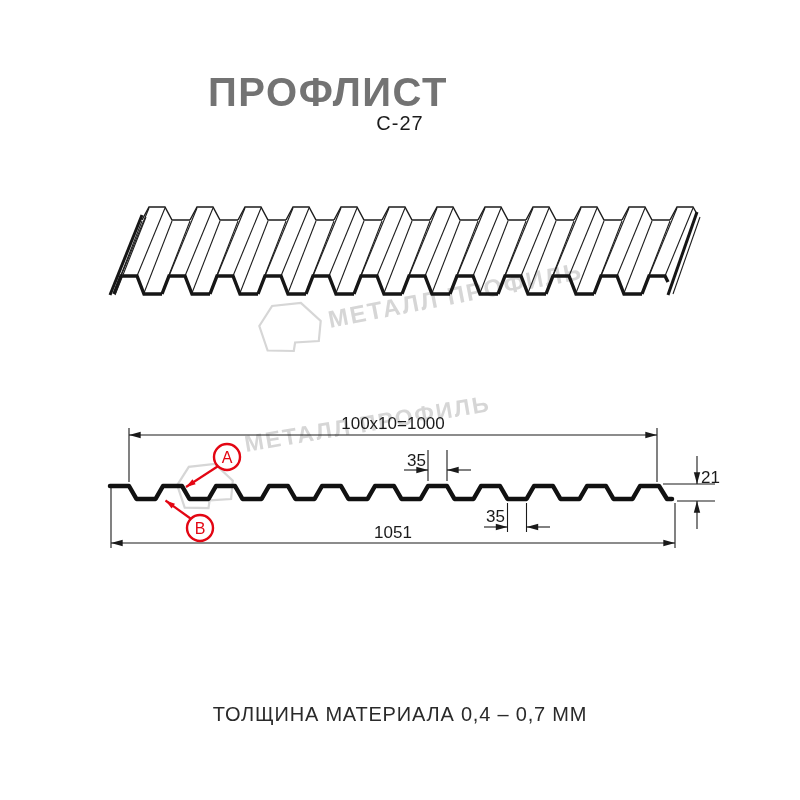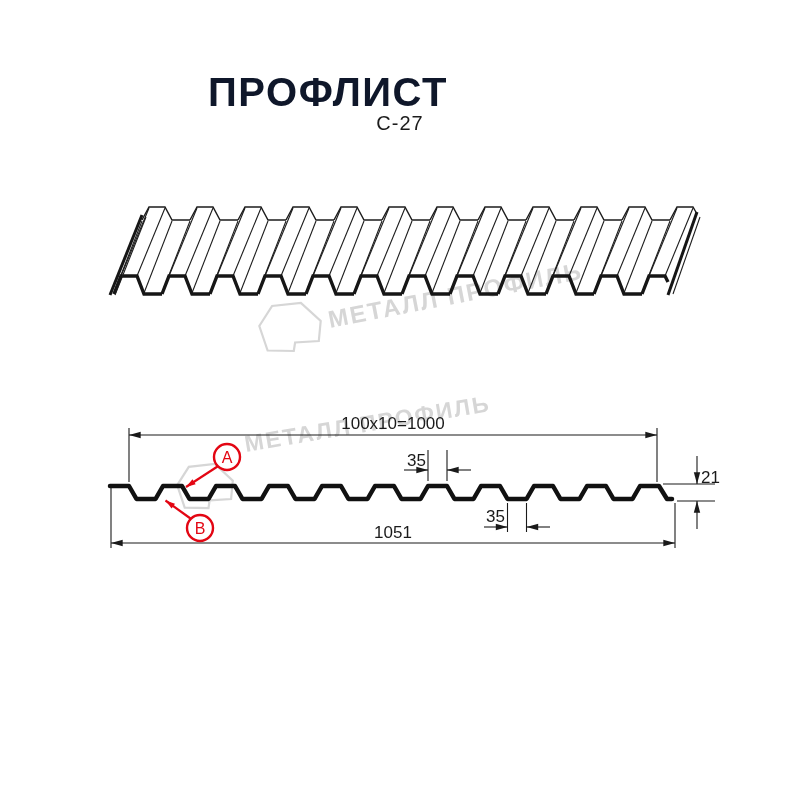--- a/index.html
+++ b/index.html
@@ -1,19 +1,19 @@
 <!DOCTYPE html>
 <html><head>
 <meta charset="utf-8">
 <style>
   html,body{margin:0;padding:0;background:#fff;}
   .page{position:relative;width:800px;height:800px;background:#fff;overflow:hidden;
         font-family:"Liberation Sans",sans-serif;}
   .title{position:absolute;top:70px;left:0;width:656px;text-align:center;
-         font-size:40px;font-weight:bold;letter-spacing:1.5px;color:#0f172a;}
+         font-size:40px;font-weight:bold;letter-spacing:1.5px;color:#737373;}
   .model{position:absolute;top:112px;left:0;width:800px;text-align:center;
          font-size:20px;letter-spacing:1px;color:#1c1c1c;}
   .note{position:absolute;top:703px;left:0;width:800px;text-align:center;
         font-size:20px;letter-spacing:0.8px;color:#2a2a2a;}
   svg{position:absolute;left:0;}
   .thin{stroke:#1c1c1c;stroke-width:1.1;fill:none;}
   .far{stroke:#1c1c1c;stroke-width:1.4;fill:none;}
   .near{stroke:#161616;stroke-width:3.4;fill:none;}
   .cut{stroke:#161616;stroke-width:3;fill:none;}
   .dl{stroke:#1a1a1a;stroke-width:1.1;fill:none;}
@@ -124,13 +124,14 @@
 
     <circle class="redc" cx="227" cy="57" r="13"></circle>
     <text class="redtxt" x="227" y="62.5" text-anchor="middle">A</text>
     <line class="redl" x1="217.5" y1="66.5" x2="186" y2="87" marker-end="url(#aR)"></line>
 
     <circle class="redc" cx="200" cy="128" r="13"></circle>
     <text class="redtxt" x="200" y="133.5" text-anchor="middle">B</text>
     <line class="redl" x1="190.5" y1="118.5" x2="165.5" y2="100.5" marker-end="url(#aR)"></line>
   </svg>
 
+  <div class="note">ТОЛЩИНА МАТЕРИАЛА 0,4 – 0,7 ММ</div>
 </div>
 
 </body></html>

